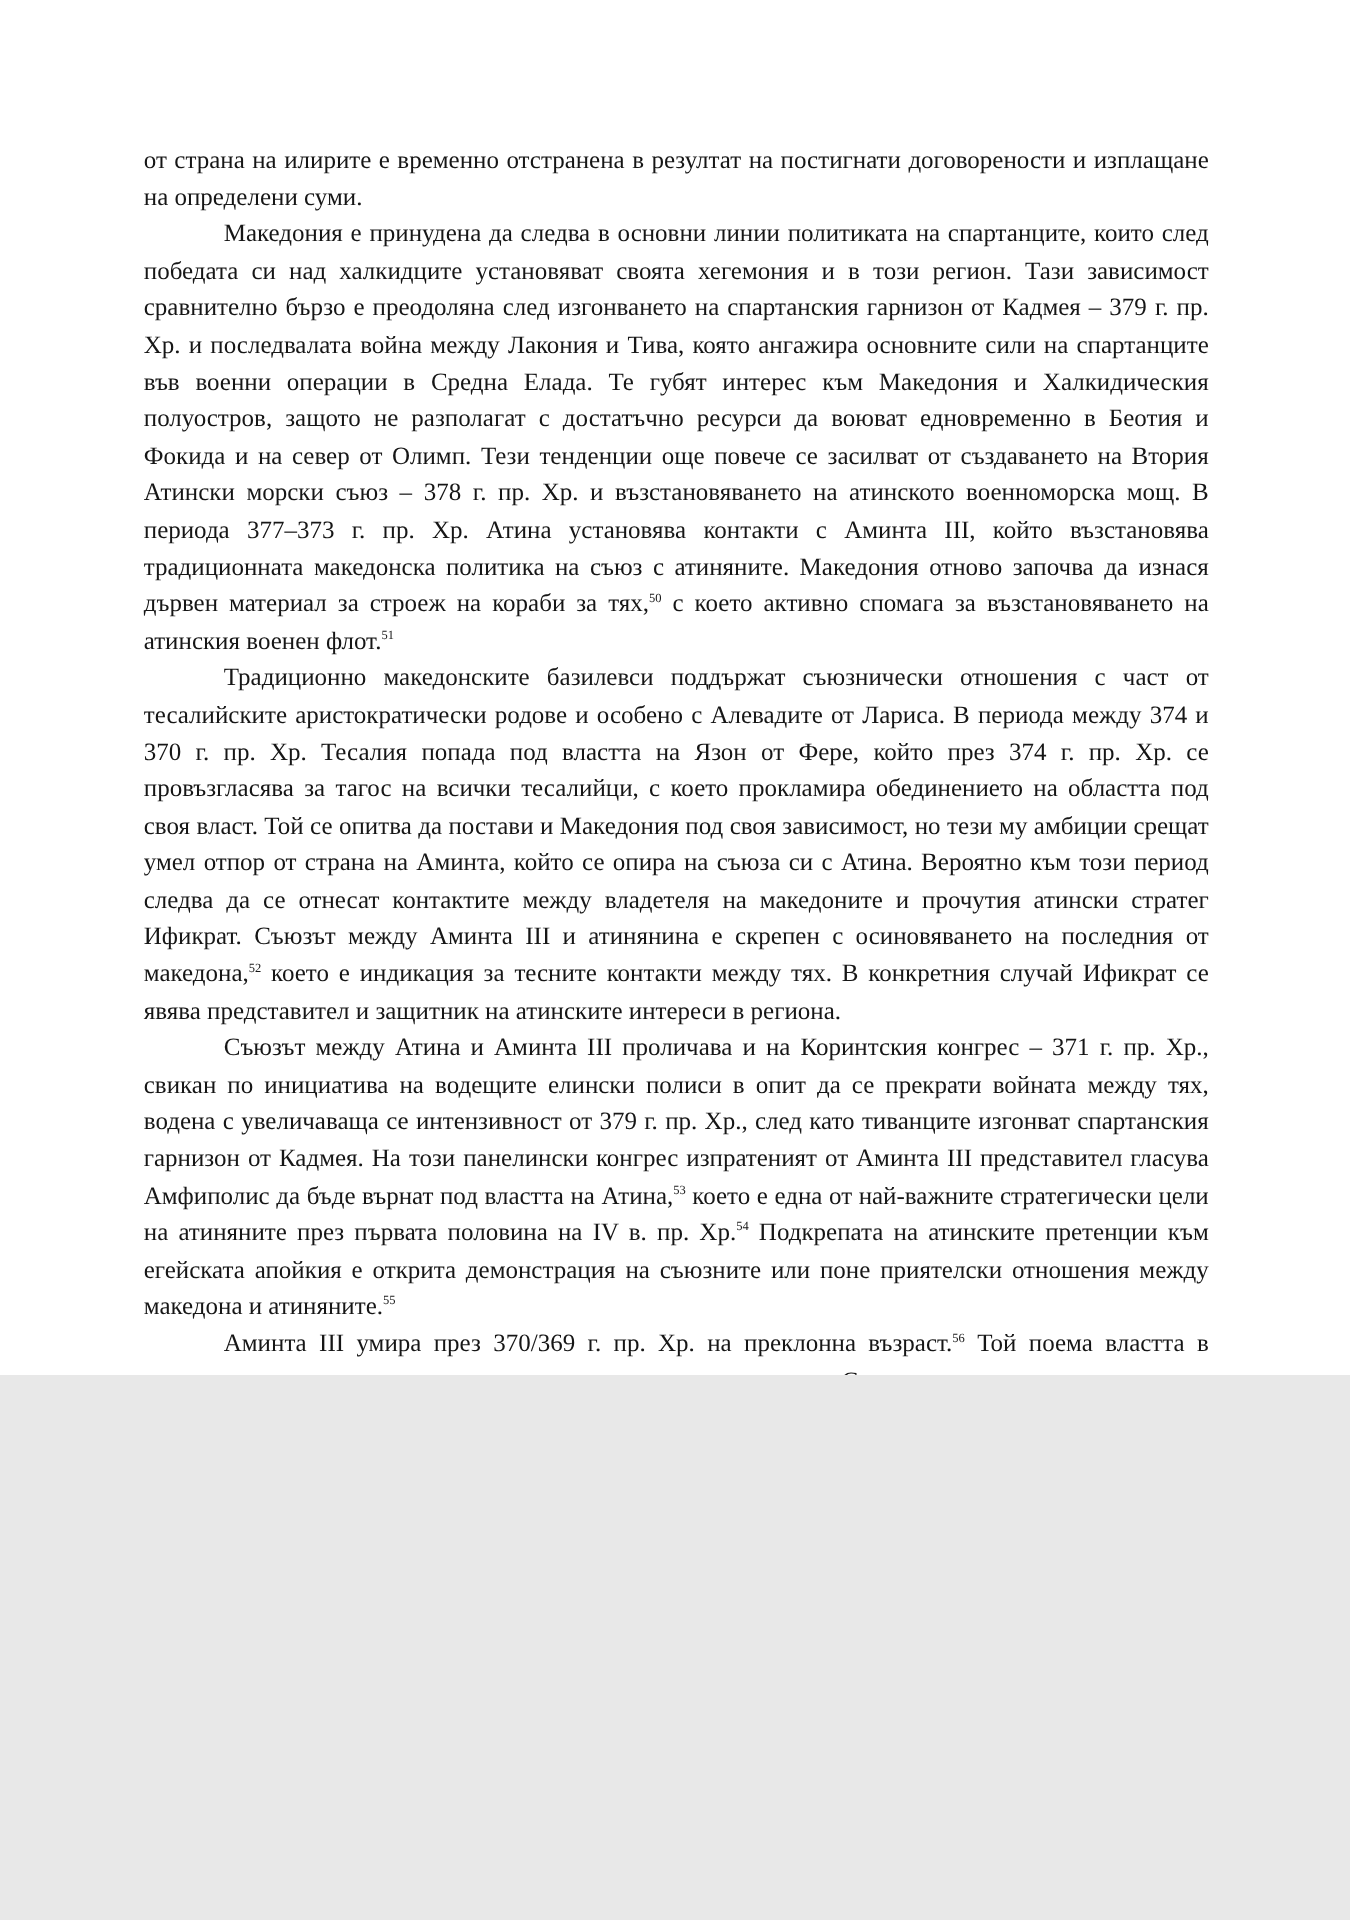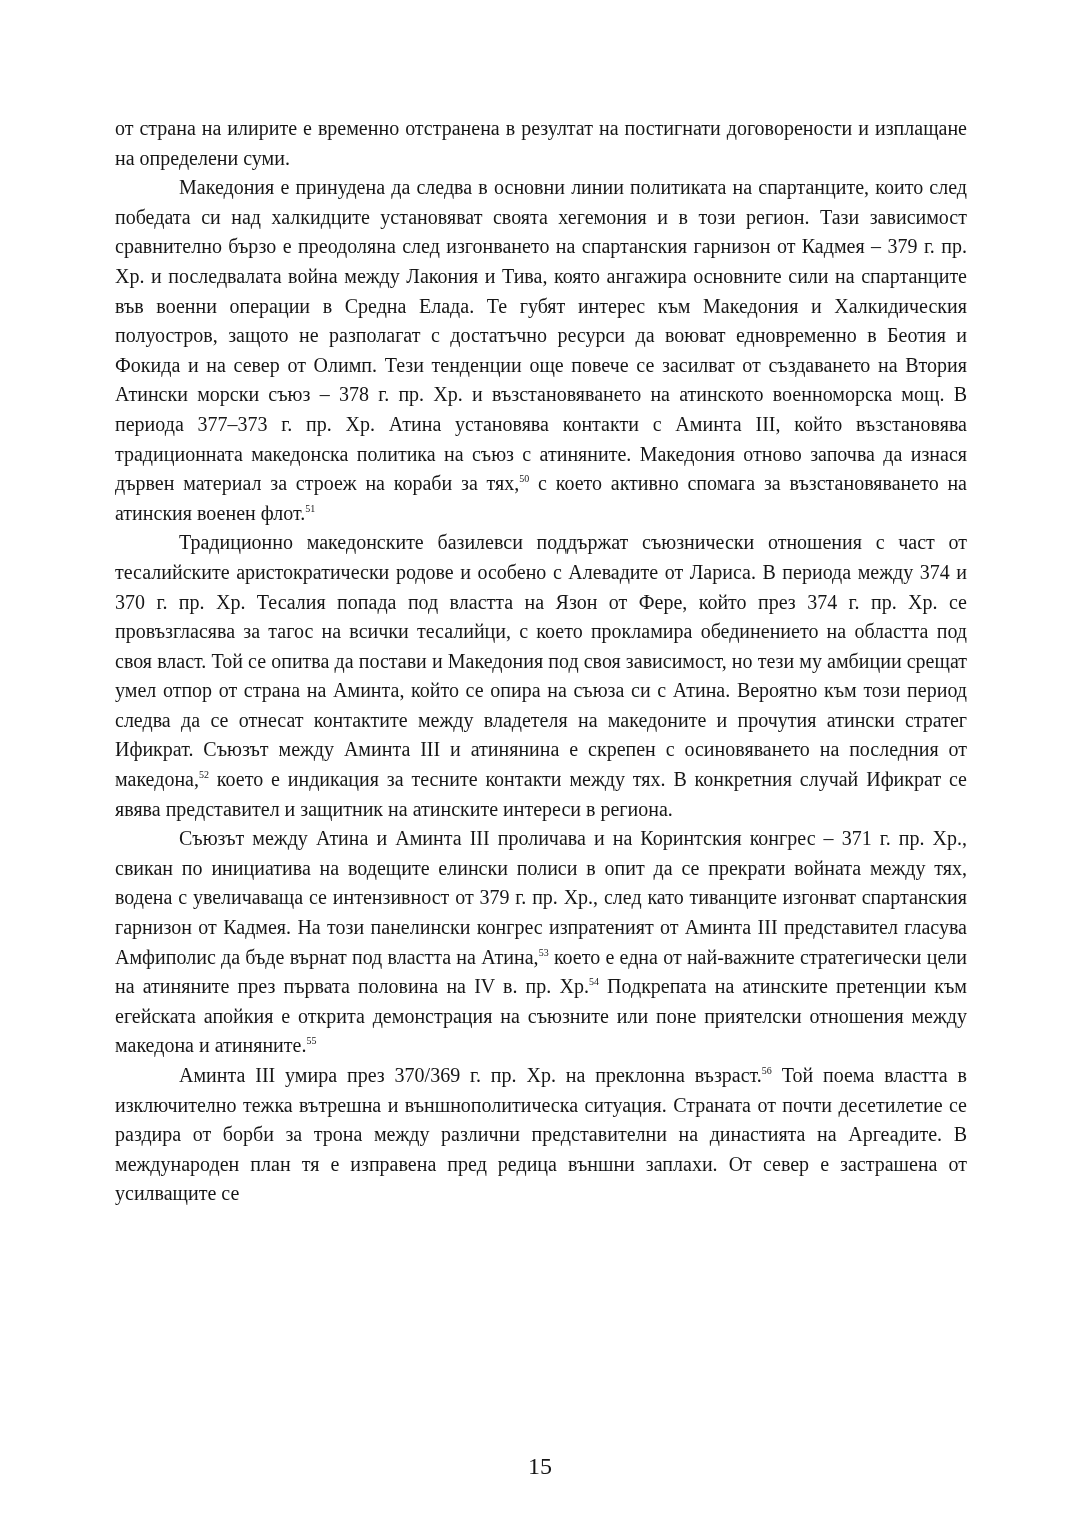--- a/index.html
+++ b/index.html
@@ -3,21 +3,21 @@
 <meta charset="utf-8">
 <style>
   html, body {
     margin: 0;
     padding: 0;
     background: #e8e8e8;
   }
   .page {
     position: relative;
     width: 1080px;
-    height: 1536px;
+    height: 1100px;
     margin: 0 auto;
     background: #ffffff;
     font-family: "Liberation Serif", "DejaVu Serif", serif;
     color: #161616;
     overflow: hidden;
   }
   .content {
     position: absolute;
     left: 115px;
     top: 114px;

